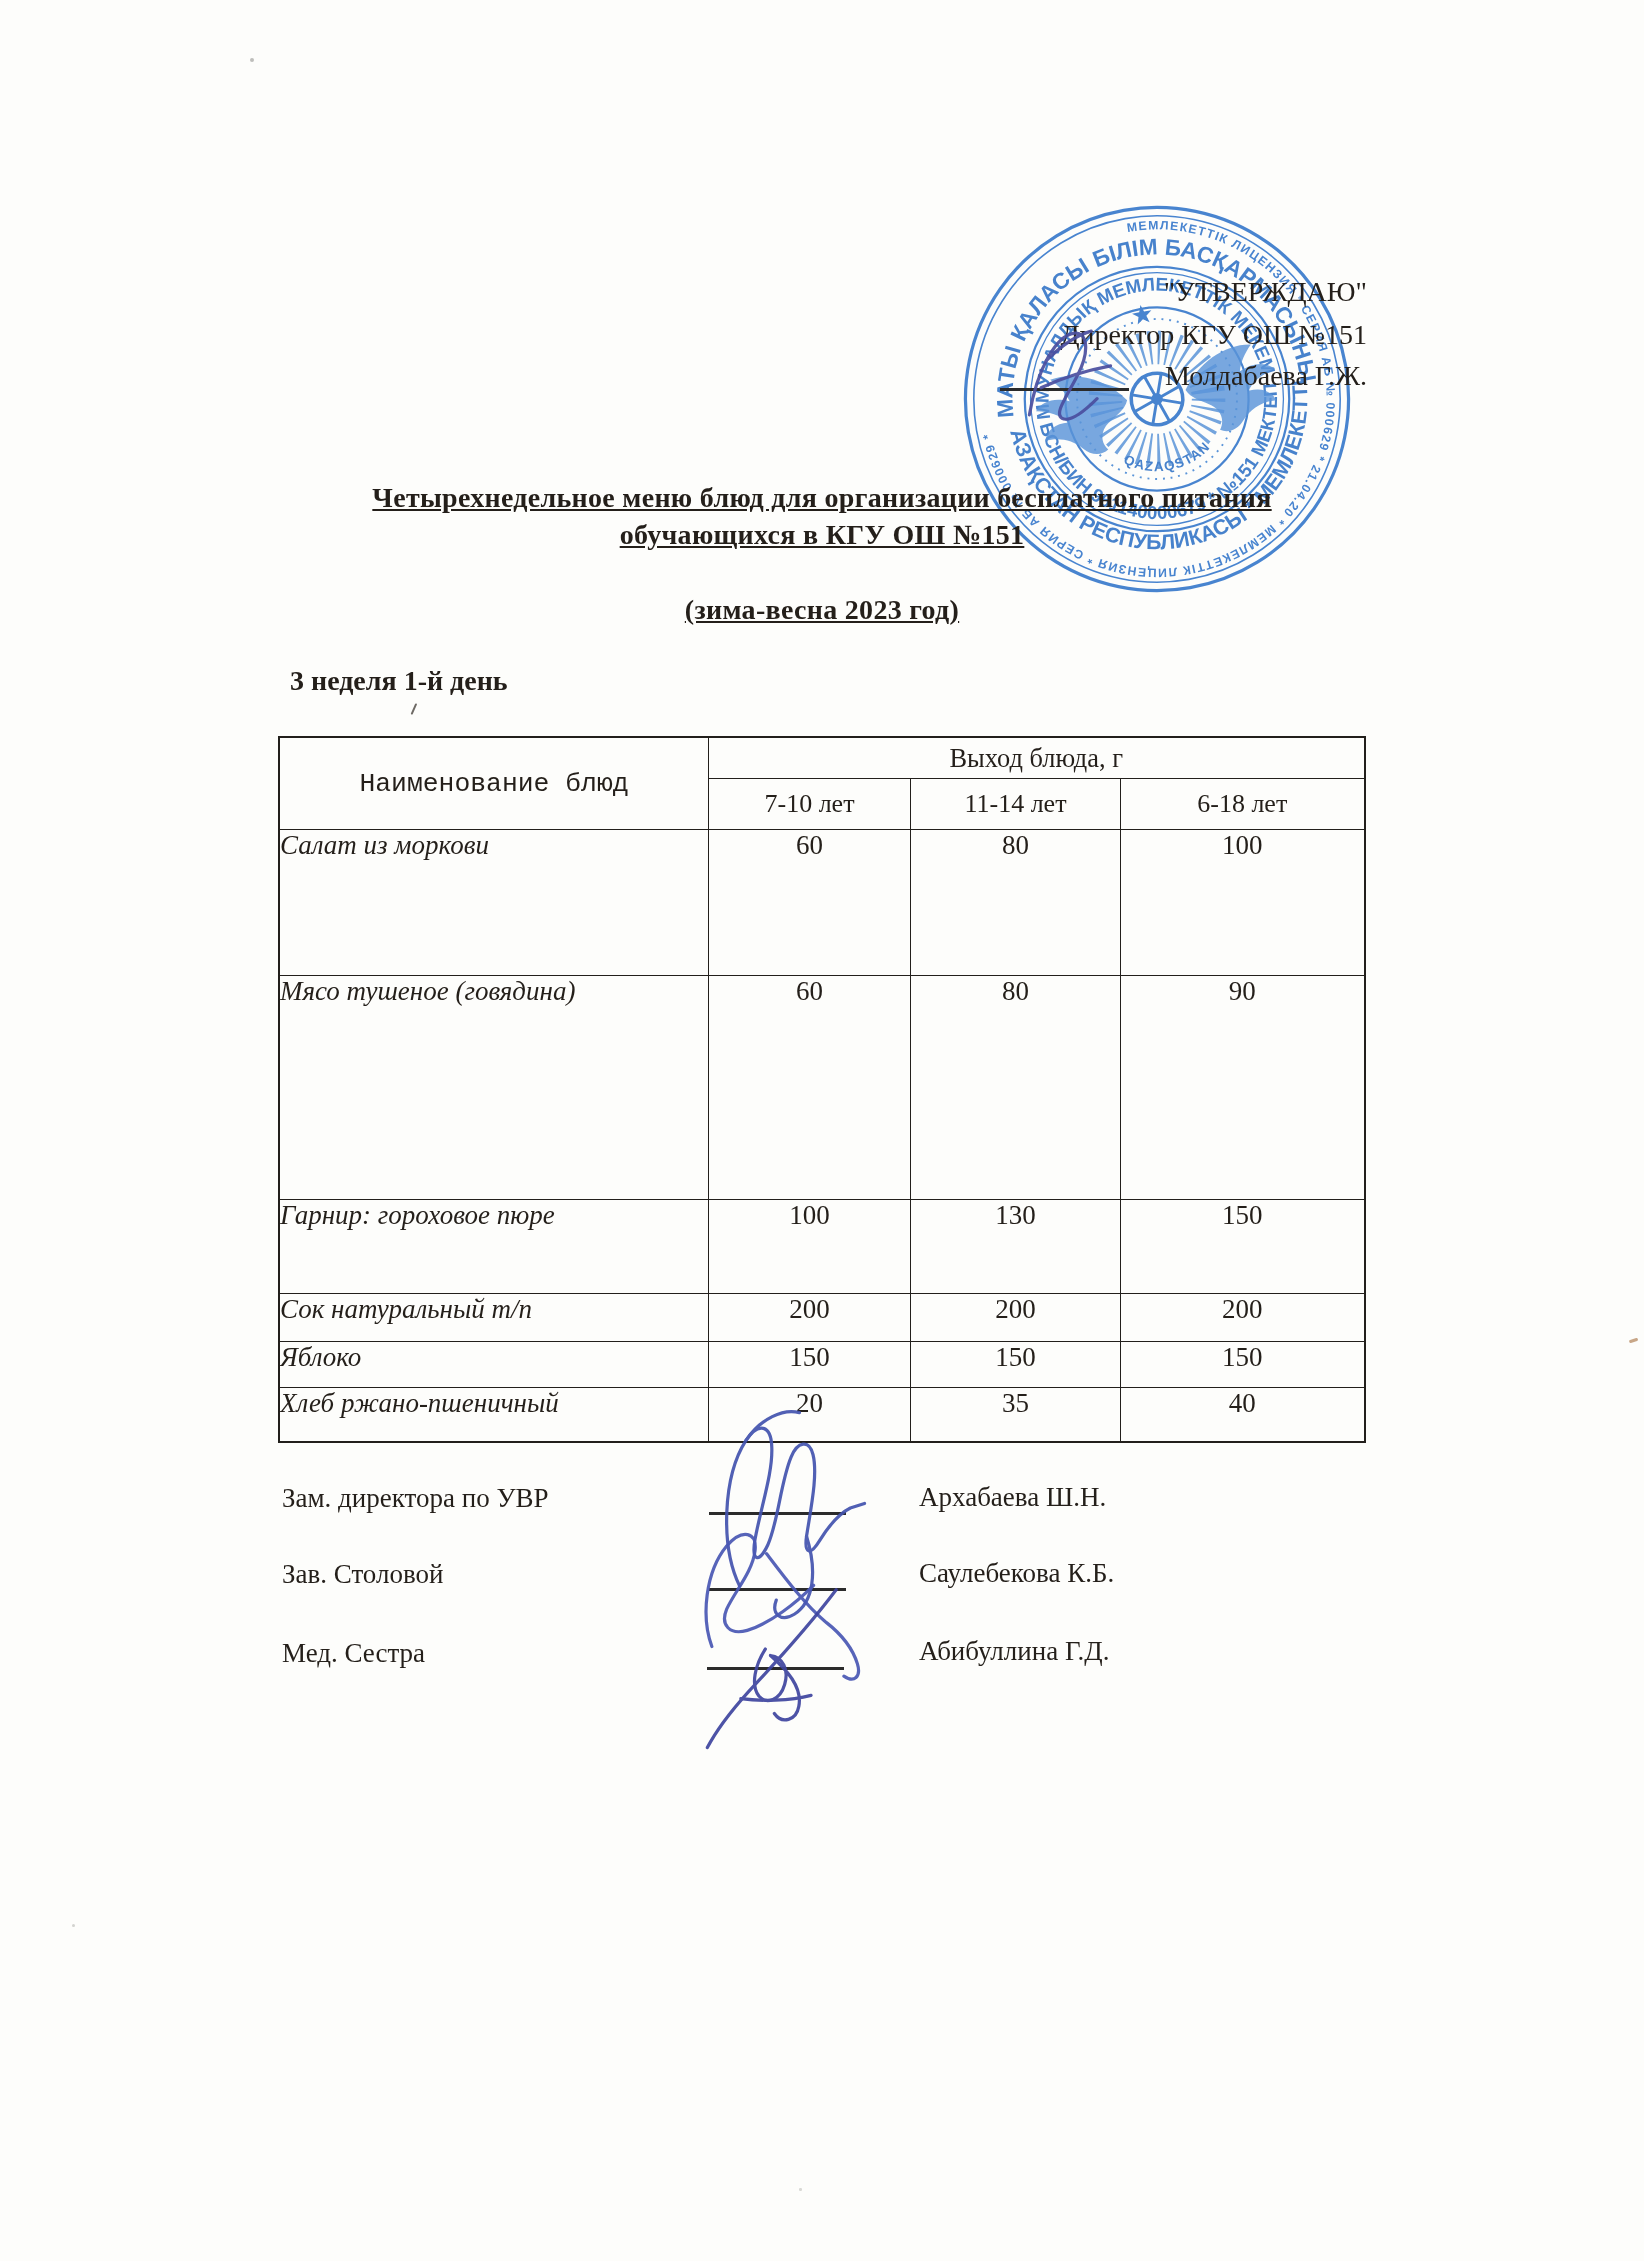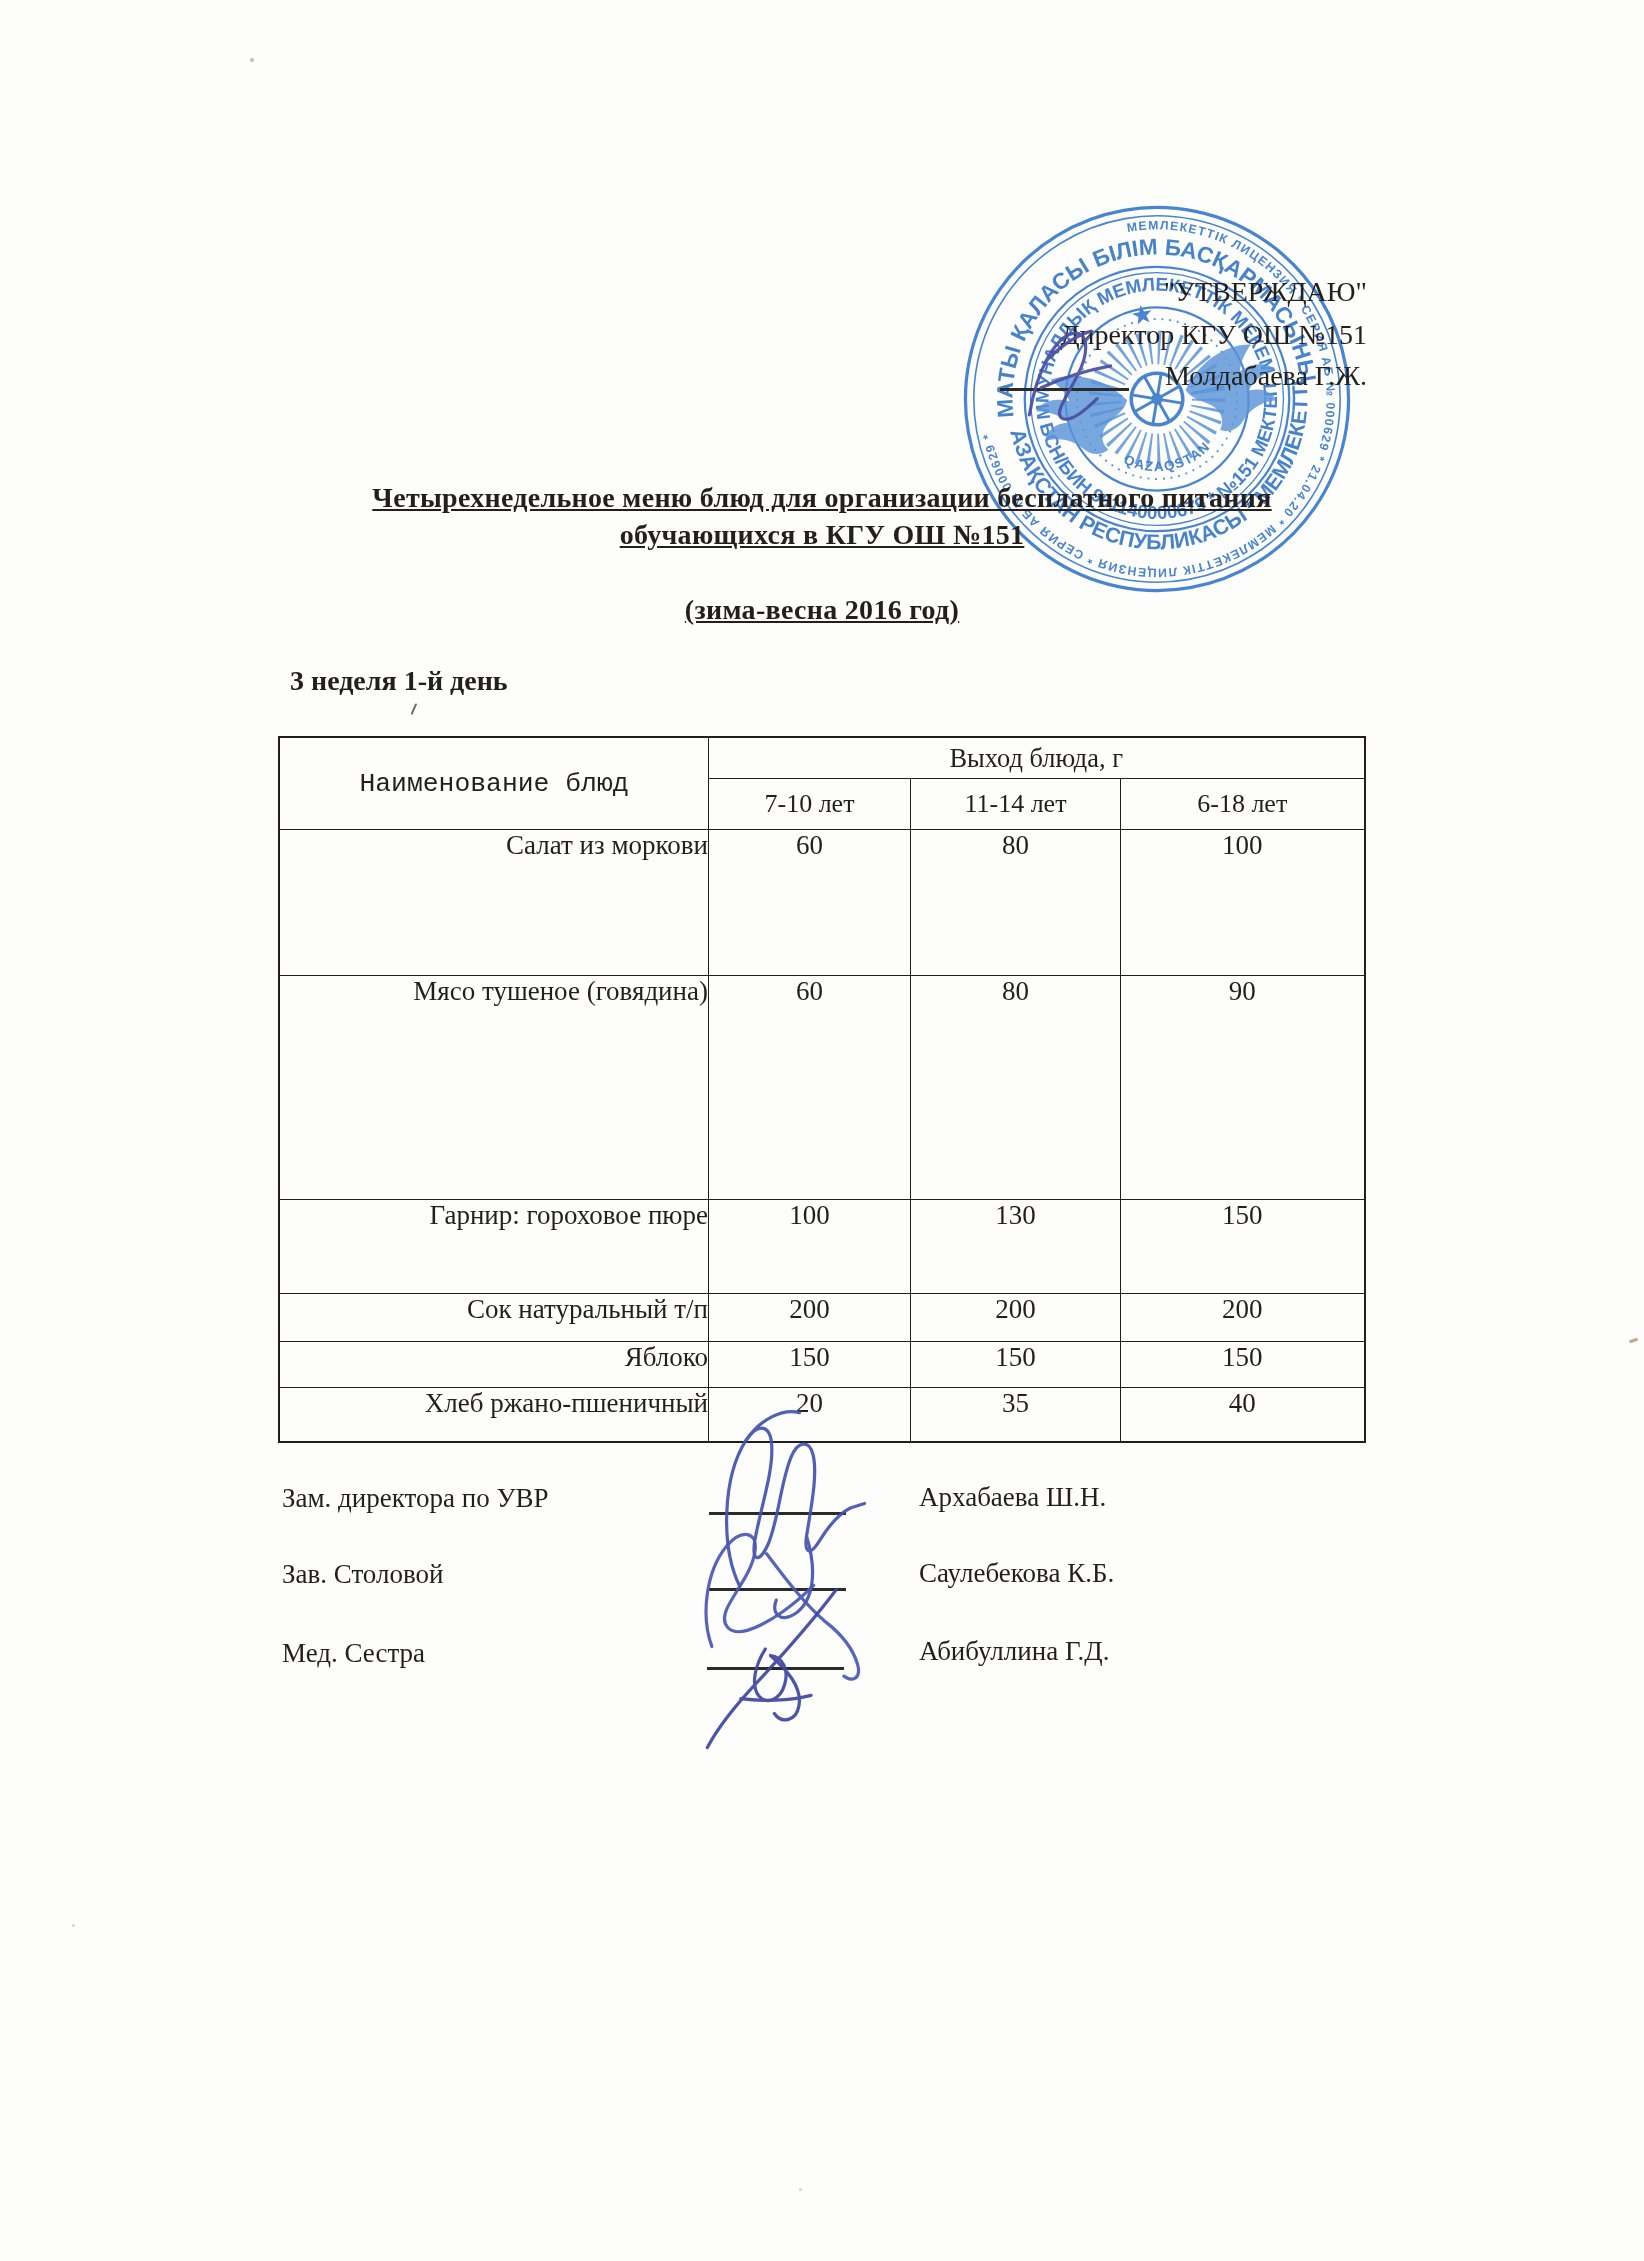--- a/index.html
+++ b/index.html
@@ -15,21 +15,21 @@
   
   .title-line{position:absolute; left:0; width:1644px; text-align:center; font-weight:bold; font-size:28px; z-index:2; letter-spacing:0.3px;text-decoration:underline;}
   .section-heading{position:absolute; left:282px; top:665px; font-weight:bold; font-size:28px; z-index:2;margin-left:8px;}
   
   table.menu{position:absolute; left:278px; top:736px; border-collapse:collapse; table-layout:fixed; z-index:2; background:transparent;}
   table.menu td, table.menu th{border:1.9px solid #221f1b; padding:0; font-weight:normal; overflow:hidden;}
   table.menu{border:2.6px solid #221f1b;}
   th.h-dish{width:428px; font-weight:bold; font-size:26.4px; text-align:center; vertical-align:middle;font-family:Liberation Mono, monospace;}
   th.h-out{font-weight:bold; font-size:26.4px; text-align:center; vertical-align:middle; height:40px;}
   th.h-age{font-weight:bold; font-size:26px; text-align:center; vertical-align:middle; height:50px;}
-  td.c-dish{font-size:27px; text-align:right; vertical-align:top; padding:3.9px 5.2px 0 9px;}
+  td.c-dish{font-size:27px; text-align:left; vertical-align:top; padding:3.9px 5.2px 0 9px;font-style:italic;}
   td.c-val{font-size:27px; text-align:center; vertical-align:top; padding-top:3.2px;}
   col.w1{width:428px;} col.w2{width:202px;} col.w3{width:210px;} col.w4{width:244px;}
   
   .sig-role{position:absolute; left:282px; font-size:27px; z-index:2; white-space:nowrap;}
   .sig-name{position:absolute; left:919px; font-size:27px; z-index:2; white-space:nowrap;}
   
   .stamp-svg{position:absolute; left:959px; top:201px; z-index:1;}
   .handwriting-svg{position:absolute; left:0; top:0; z-index:4; pointer-events:none;}
   .stamp-ring-text{font-family:"Liberation Sans", sans-serif; font-weight:bold;}
   
@@ -97,21 +97,21 @@
     </g>
   </svg>
 
   <div class="approval-line" style="top:277px">"УТВЕРЖДАЮ"</div>
   <div class="approval-line" style="top:320px">Директор КГУ ОШ №151</div>
   <div class="approval-line" style="top:361px">Молдабаева Г.Ж.</div>
   <div class="sig-line" style="left:1000px; top:388px; width:129px;"></div>
 
   <div class="title-line" style="top:482px">Четырехнедельное меню блюд для организации бесплатного питания</div>
   <div class="title-line" style="top:519px">обучающихся в КГУ ОШ №151</div>
-  <div class="title-line" style="top:594px">(зима-весна 2016 год)</div>
+  <div class="title-line" style="top:594px">(зима-весна 2023 год)</div>
 
   <div class="section-heading">3 неделя 1-й день</div>
 
   <table class="menu">
     <colgroup>
         <col class="w1">
         <col class="w2">
         <col class="w3">
         <col class="w4">
       </colgroup>

